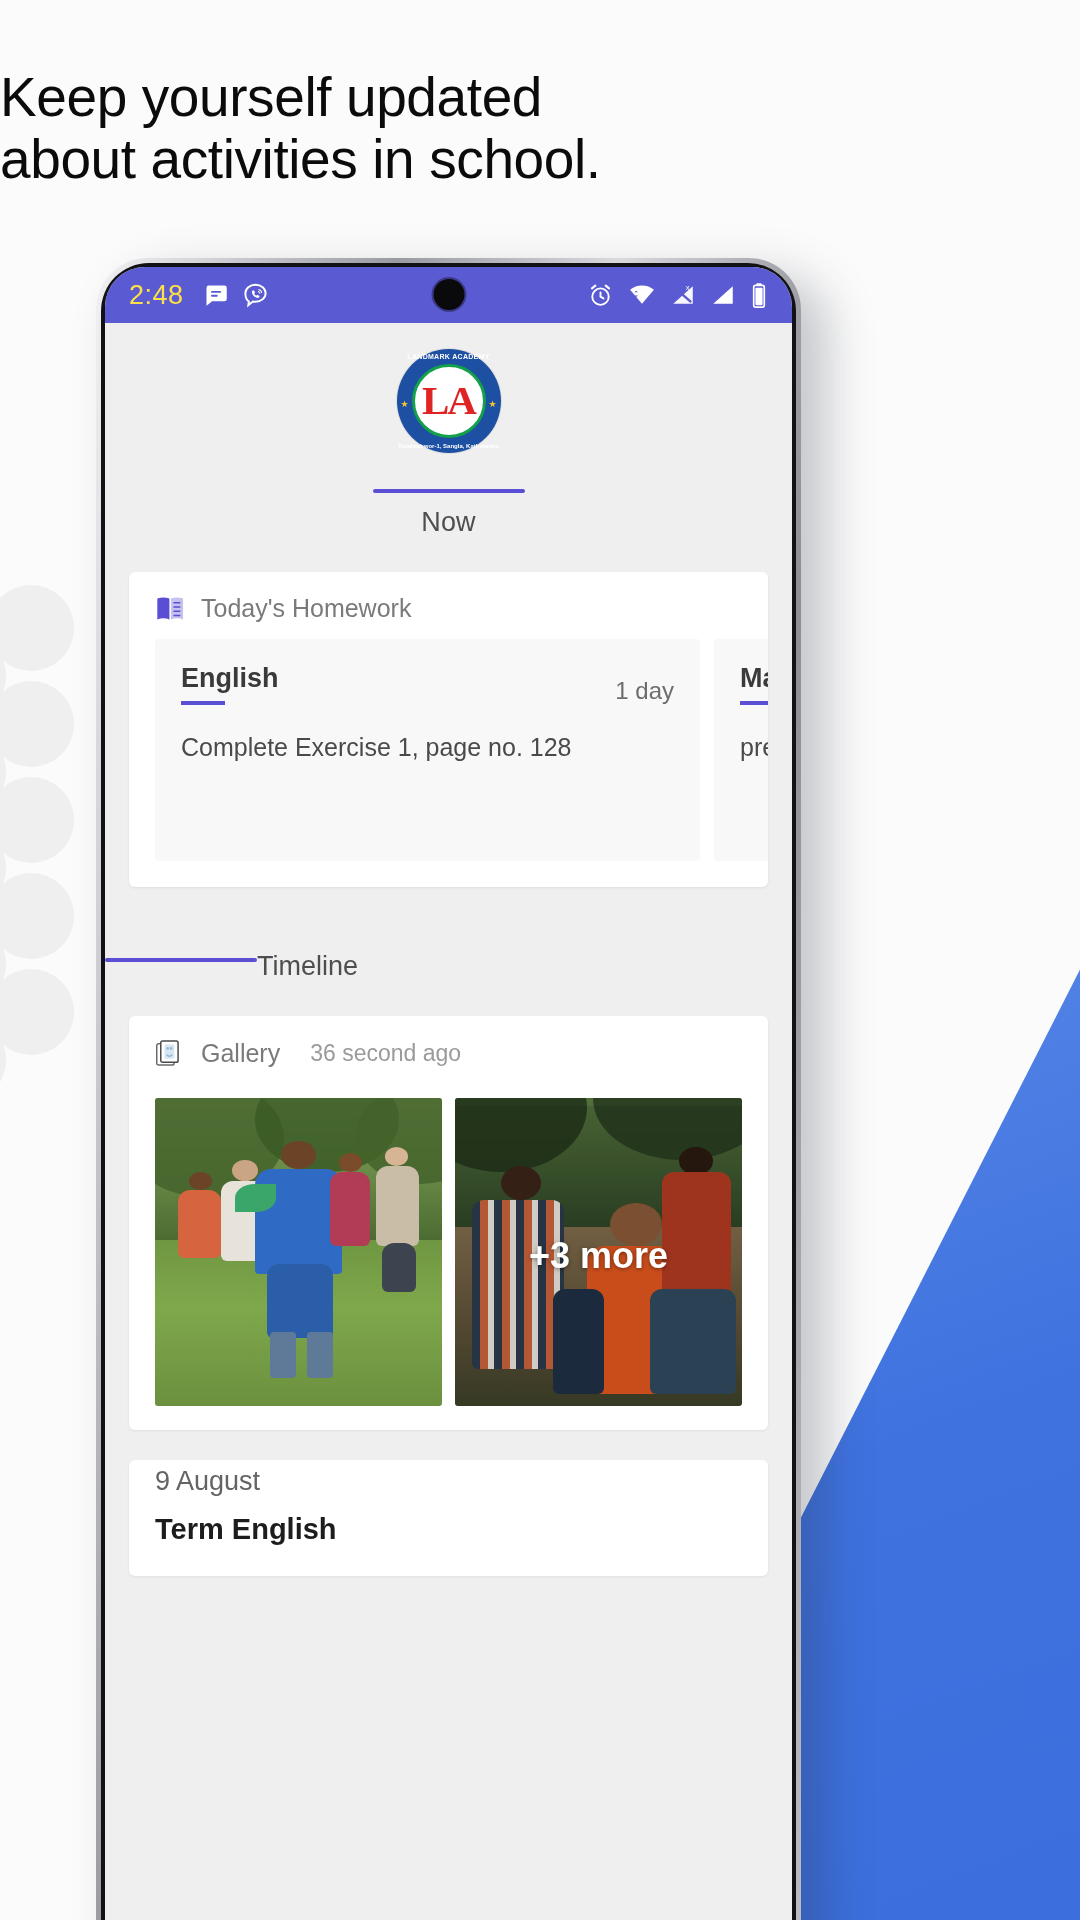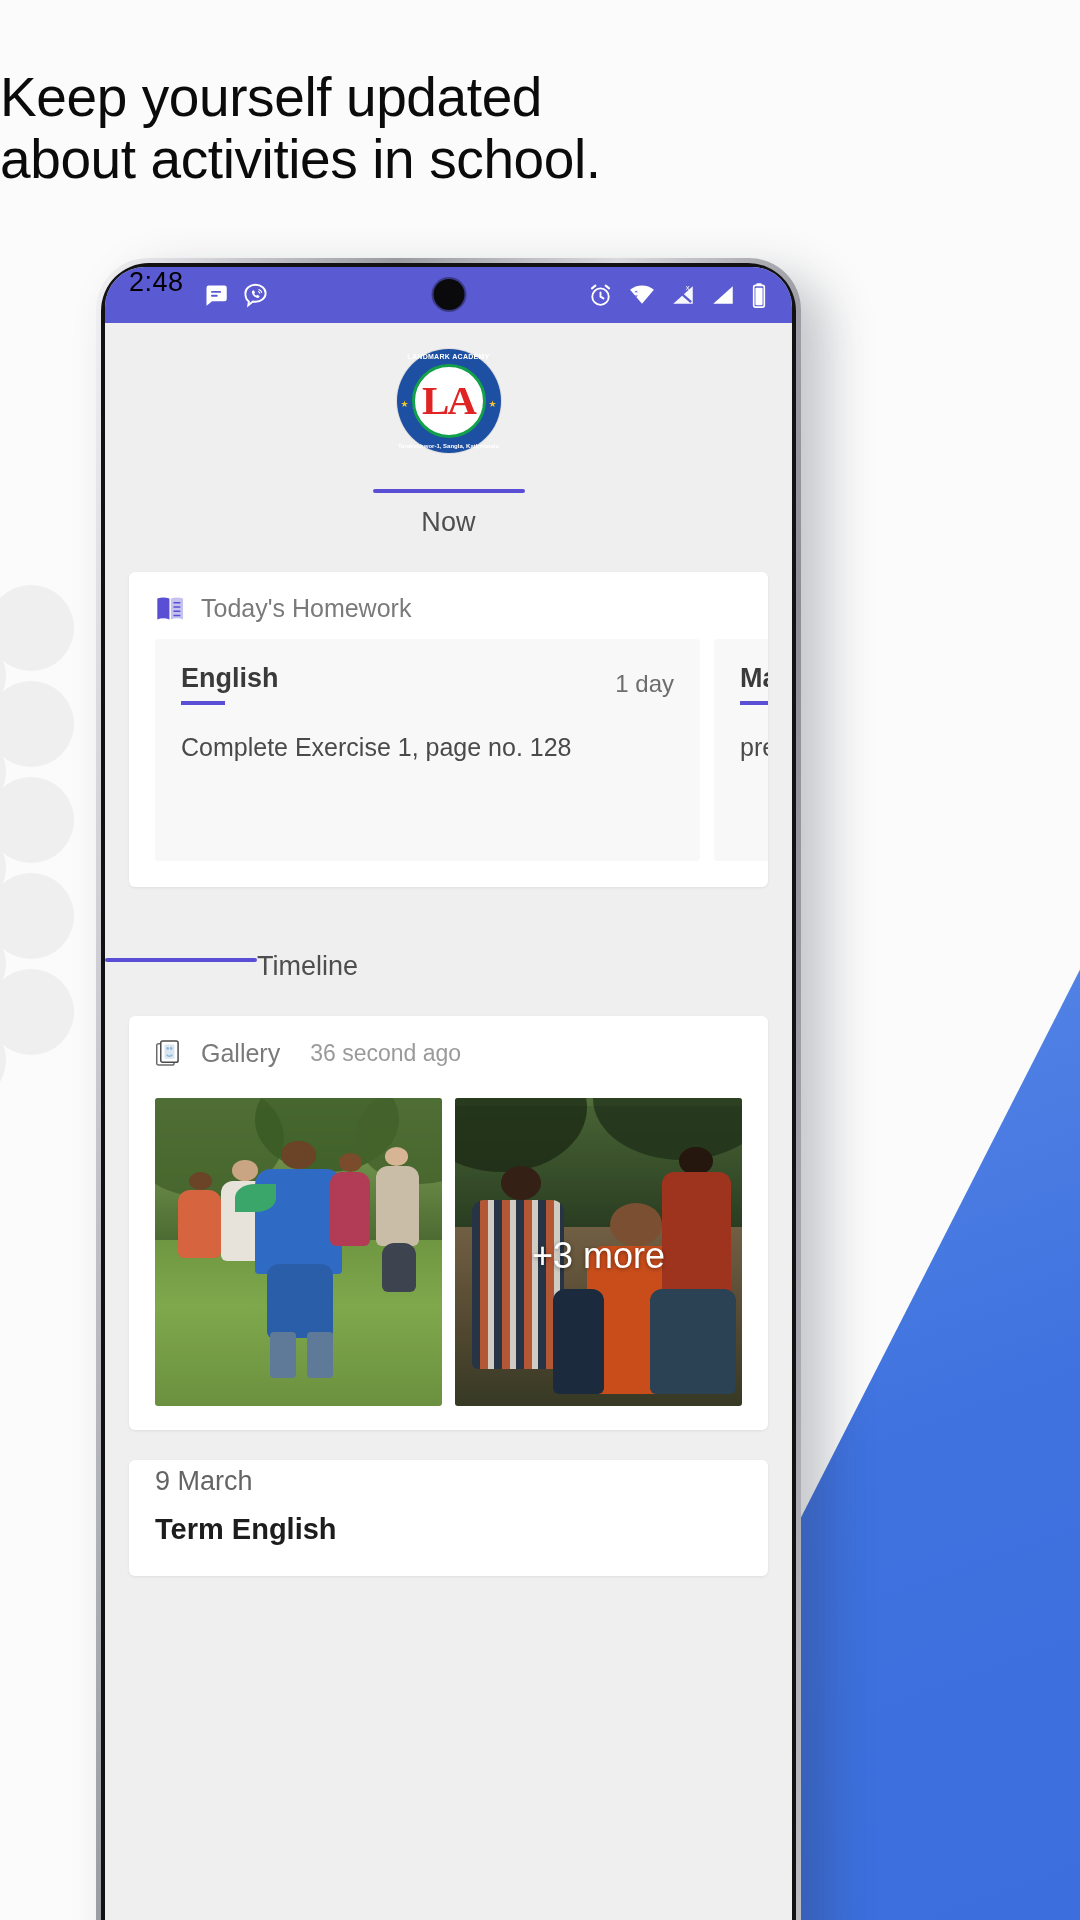--- a/index.html
+++ b/index.html
@@ -89,23 +89,23 @@
     border-radius: 40px 40px 0 0;
     background: #efefef;
     overflow: hidden;
   }
 
   
   .statusbar {
     position: relative;
     height: 56px;
     background: #5a5ad2;
-    display: flex; 
+    display: flex; align-items: center;
     padding: 0 24px;
-    color: #000000;
+    color: #fde047;
     z-index: 12;
   }
   .sb-time {
     font-size: 27px;
     font-weight: 500;
     letter-spacing: .5px;
   }
   .sb-left-icons { display: flex; align-items: center; gap: 13px; margin-left: 18px; }
   .sb-right { margin-left: auto; display: flex; align-items: center; gap: 14px; }
   .sb-ic { display: block; }
@@ -218,21 +218,21 @@
   }
   .hw-item {
     flex: 0 0 auto;
     width: 545px;
     height: 222px;
     background: #f8f8f8;
     border-radius: 4px;
     padding: 24px 26px;
     position: relative;
   }
-  .hw-top { display: flex; align-items: center; }
+  .hw-top { display: flex; align-items: flex-end; }
   .hw-subject {
     font-size: 27px;
     font-weight: 700;
     color: #3a3a3a;
   }
   .hw-due {
     margin-left: auto;
     font-size: 24px;
     color: #6d6d6d;
   }
@@ -281,21 +281,21 @@
     height: 308px;
     border-radius: 3px;
     overflow: hidden;
     position: relative;
   }
   .gal-more-label {
     position: absolute; inset: 0;
     display: flex; align-items: center; justify-content: center;
     color: #fff;
     font-size: 36px;
-    font-weight: 400;
+    font-weight: 700;
     text-shadow: 0 1px 4px rgba(0,0,0,.45);
     background: rgba(0,0,0,.10);
     margin-top: 8px;
   }
 
   
   .cal-card { margin-top: 30px; padding-bottom: 30px; }
   .cal-date {
     font-size: 27px;
     color: #646464;
@@ -519,20 +519,20 @@
                 <div class="ph-figure" style="left:72%; top:24%; width:24%; height:40%; background:#b03a22;"></div>
                 <div class="ph-figure" style="left:68%; top:62%; width:30%; height:34%; background:#2f4a5e;"></div>
                 <div class="ph-figure" style="left:34%; top:62%; width:18%; height:34%; background:#1f3044;"></div>
               </div>
               <div class="gal-more-label">+3 more</div>
             </div>
           </div>
         </div>
 
         <div class="card cal-card">
-          <div class="cal-date">9 March</div>
+          <div class="cal-date">9 August</div>
           <div class="cal-event">Term English</div>
         </div>
 
       </div>
     </div>
   </div>
 </div>
 
 </body></html>

